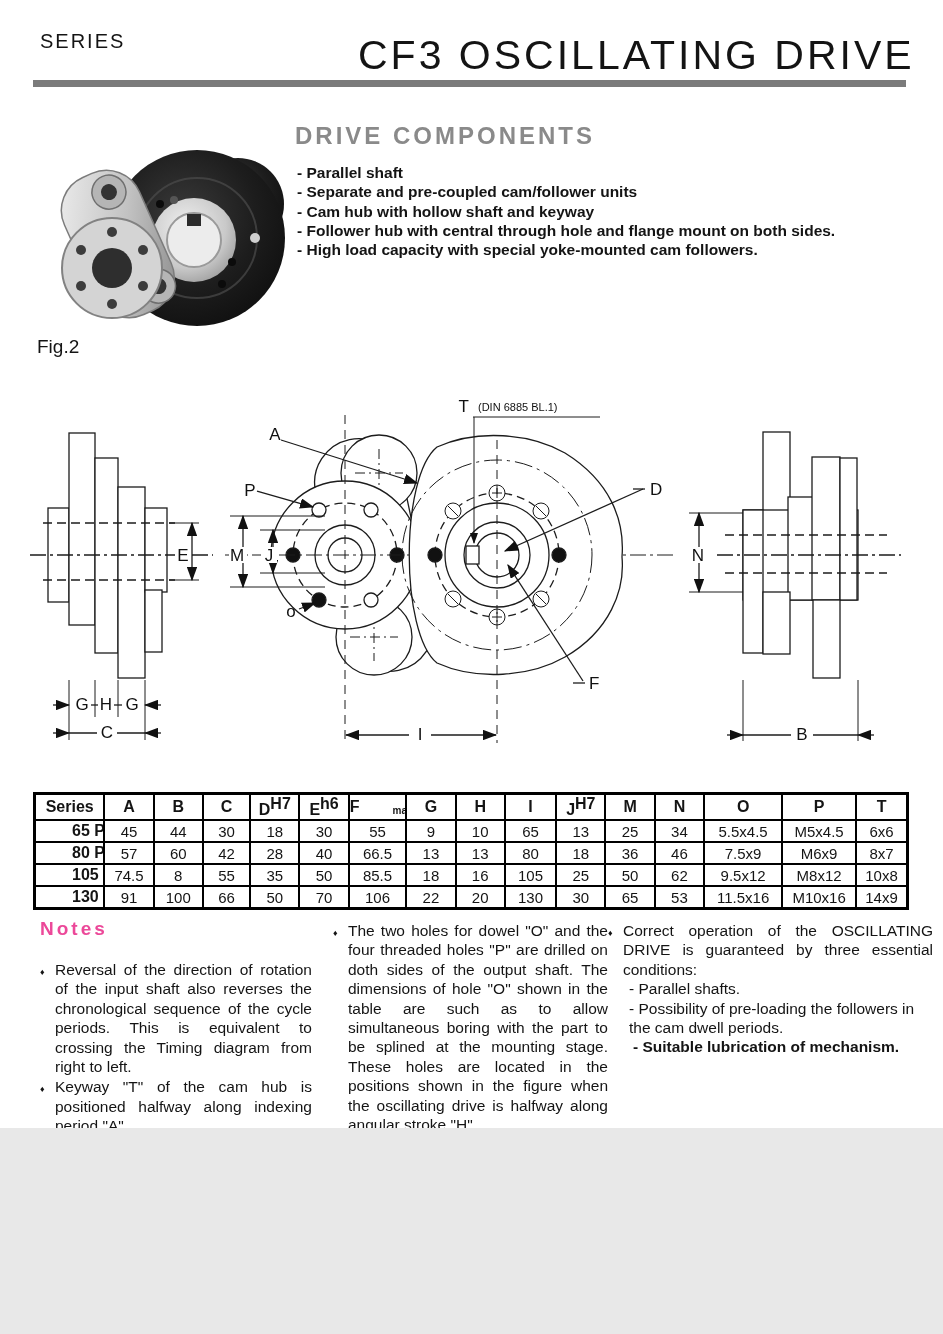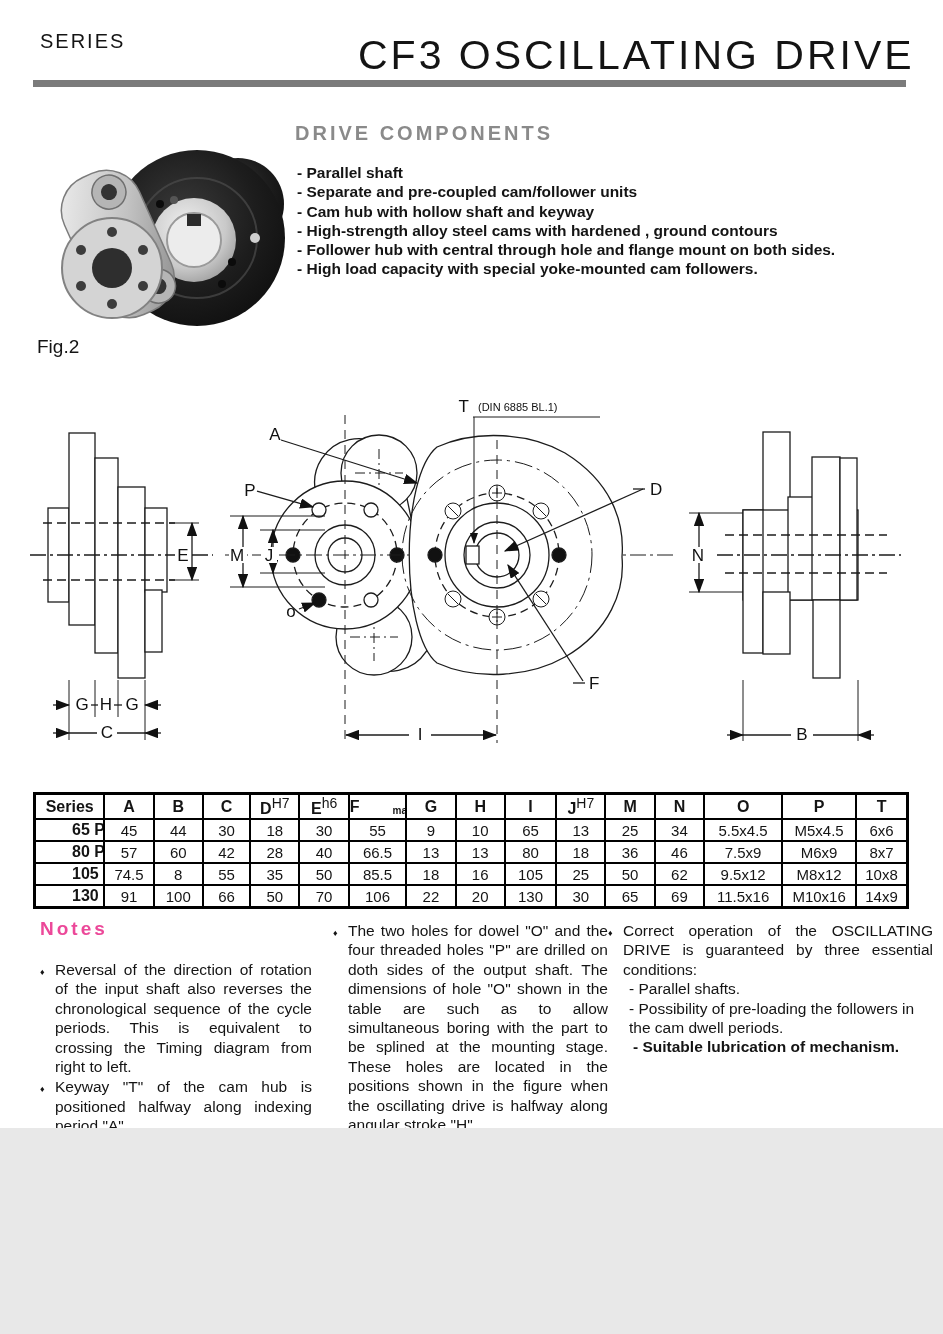--- a/index.html
+++ b/index.html
@@ -7,42 +7,42 @@
         font-family:"Liberation Sans",sans-serif;color:#141414;overflow:hidden;margin:0 auto;}
 
   
   .series-block{position:absolute;left:40px;top:30px;line-height:1.15;}
   .series-line1{font-size:20px;letter-spacing:2px;}
   .series-line2{font-size:21px;letter-spacing:1px;}
   .main-title{position:absolute;left:358px;top:32px;font-size:41px;letter-spacing:3px;white-space:nowrap;text-align:right;}
   .header-rule{position:absolute;left:33px;top:80px;width:873px;height:7px;background:#7b7b7b;}
 
   
-  .dc-heading{position:absolute;left:295px;top:122px;font-size:20px;font-weight:bold;
+  .dc-heading{position:absolute;left:295px;top:122px;font-size:24px;font-weight:bold;
               letter-spacing:3px;color:#8a8a8a;}
   .dc-list{position:absolute;left:297px;top:163px;width:630px;font-size:15.5px;line-height:19.3px;}
   .dc-item{white-space:nowrap;font-weight:bold;}
 
   
   .photo{position:absolute;left:42px;top:142px;width:250px;height:192px;}
   .fig-label{position:absolute;left:37px;top:336px;font-size:19px;}
 
   
   .drawing{position:absolute;left:25px;top:385px;width:900px;height:380px;}
   .drawing text{font-size:17px;fill:#111;font-family:"Liberation Sans",sans-serif;}
   .drawing .small-note{font-size:11px;}
 
   
   .dims-table-wrap{position:absolute;left:33px;top:792px;}
   table.dims{border-collapse:collapse;border:3px solid #000;table-layout:fixed;width:876px;}
   table.dims th,table.dims td{border:2px solid #000;text-align:center;padding:0;height:20px;
       font-size:15px;overflow:hidden;white-space:nowrap;}
   table.dims th{font-size:16px;font-weight:bold;height:23px;}
   table.dims td.series-cell{font-weight:bold;font-size:16px;padding-left:36px;}
-  table.dims sup{font-size:14px;font-weight:normal;}
+  table.dims sup{font-size:16px;font-weight:bold;}
   table.dims .subm{font-size:10px;font-weight:bold;vertical-align:-2px;padding-left:33px;}
 
   
   .notes-heading{position:absolute;left:40px;top:918px;font-size:19px;font-weight:bold;
                  letter-spacing:3px;color:#ec4899;}
   .note-col{position:absolute;font-size:15.5px;line-height:19.4px;text-align:justify;}
   .note-col1{left:40px;top:960px;width:272px;}
   .note-col2{left:333px;top:921px;width:275px;}
   .note-col3{left:608px;top:921px;width:325px;}
   .note-item{position:relative;padding-left:15px;margin-bottom:1px;}
@@ -115,21 +115,20 @@
       <circle cx="39" cy="144" r="5" fill="#3c3c3c"></circle>
       <circle cx="39" cy="108" r="5" fill="#3c3c3c"></circle>
     </svg>
   </div>
 
   <div class="dc-heading">DRIVE COMPONENTS</div>
   <div class="dc-list">
     <div class="dc-item">- Parallel shaft</div>
     <div class="dc-item">- Separate and pre-coupled cam/follower units</div>
     <div class="dc-item">- Cam hub with hollow shaft and keyway</div>
-    <div class="dc-item">- High-strength alloy steel cams with hardened , ground contours</div>
     <div class="dc-item">- Follower hub with central through hole and flange mount on both sides.</div>
     <div class="dc-item">- High load capacity with special yoke-mounted cam followers.</div>
   </div>
 
   <div class="fig-label">Fig.2</div>
 
   <div class="drawing">
     <svg width="900" height="380" viewBox="0 0 900 380">
       <defs>
         <marker id="ar" markerWidth="11" markerHeight="8" refX="10" refY="4" orient="auto-start-reverse">
@@ -392,21 +391,21 @@
         <td>100</td>
         <td>66</td>
         <td>50</td>
         <td>70</td>
         <td>106</td>
         <td>22</td>
         <td>20</td>
         <td>130</td>
         <td>30</td>
         <td>65</td>
-        <td>69</td>
+        <td>53</td>
         <td>11.5x16</td>
         <td>M10x16</td>
         <td>14x9</td>
       </tr>
     </tbody>
       </table>
   </div>
 
   <div class="notes-heading">Notes</div>
 

